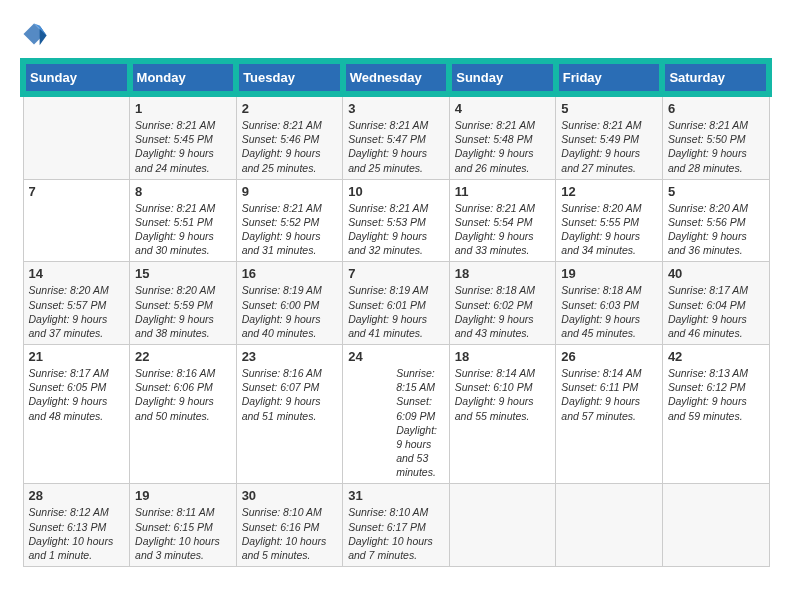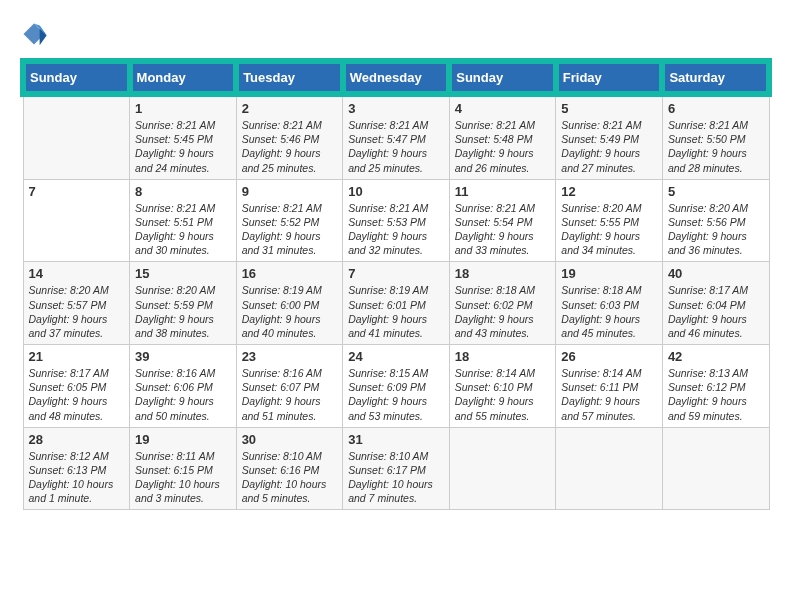--- a/index.html
+++ b/index.html
@@ -267,36 +267,36 @@
       </tr>
       <tr>
         <td>
           <span class="day-number">21</span>
           <div class="cell-info" style="white-space: pre-line;">Sunrise: 8:17 AM
 Sunset: 6:05 PM
 Daylight: 9 hours
 and 48 minutes.</div>
         </td>
         <td>
-          <span class="day-number">39</span>
+          <span class="day-number">22</span>
           <div class="cell-info" style="white-space: pre-line;">Sunrise: 8:16 AM
 Sunset: 6:06 PM
 Daylight: 9 hours
 and 50 minutes.</div>
         </td>
         <td>
           <span class="day-number">23</span>
           <div class="cell-info" style="white-space: pre-line;">Sunrise: 8:16 AM
 Sunset: 6:07 PM
 Daylight: 9 hours
 and 51 minutes.</div>
         </td>
         <td>
           <span class="day-number">24</span>
-          <div class="cell-info" style="white-space: pre-line;">Sunrise: 8:15 AM
+          <div class="cell-info" style="white-space: pre-line; margin-left: 48px;">Sunrise: 8:15 AM
 Sunset: 6:09 PM
 Daylight: 9 hours
 and 53 minutes.</div>
         </td>
         <td>
           <span class="day-number">18</span>
           <div class="cell-info" style="white-space: pre-line;">Sunrise: 8:14 AM
 Sunset: 6:10 PM
 Daylight: 9 hours
 and 55 minutes.</div>

